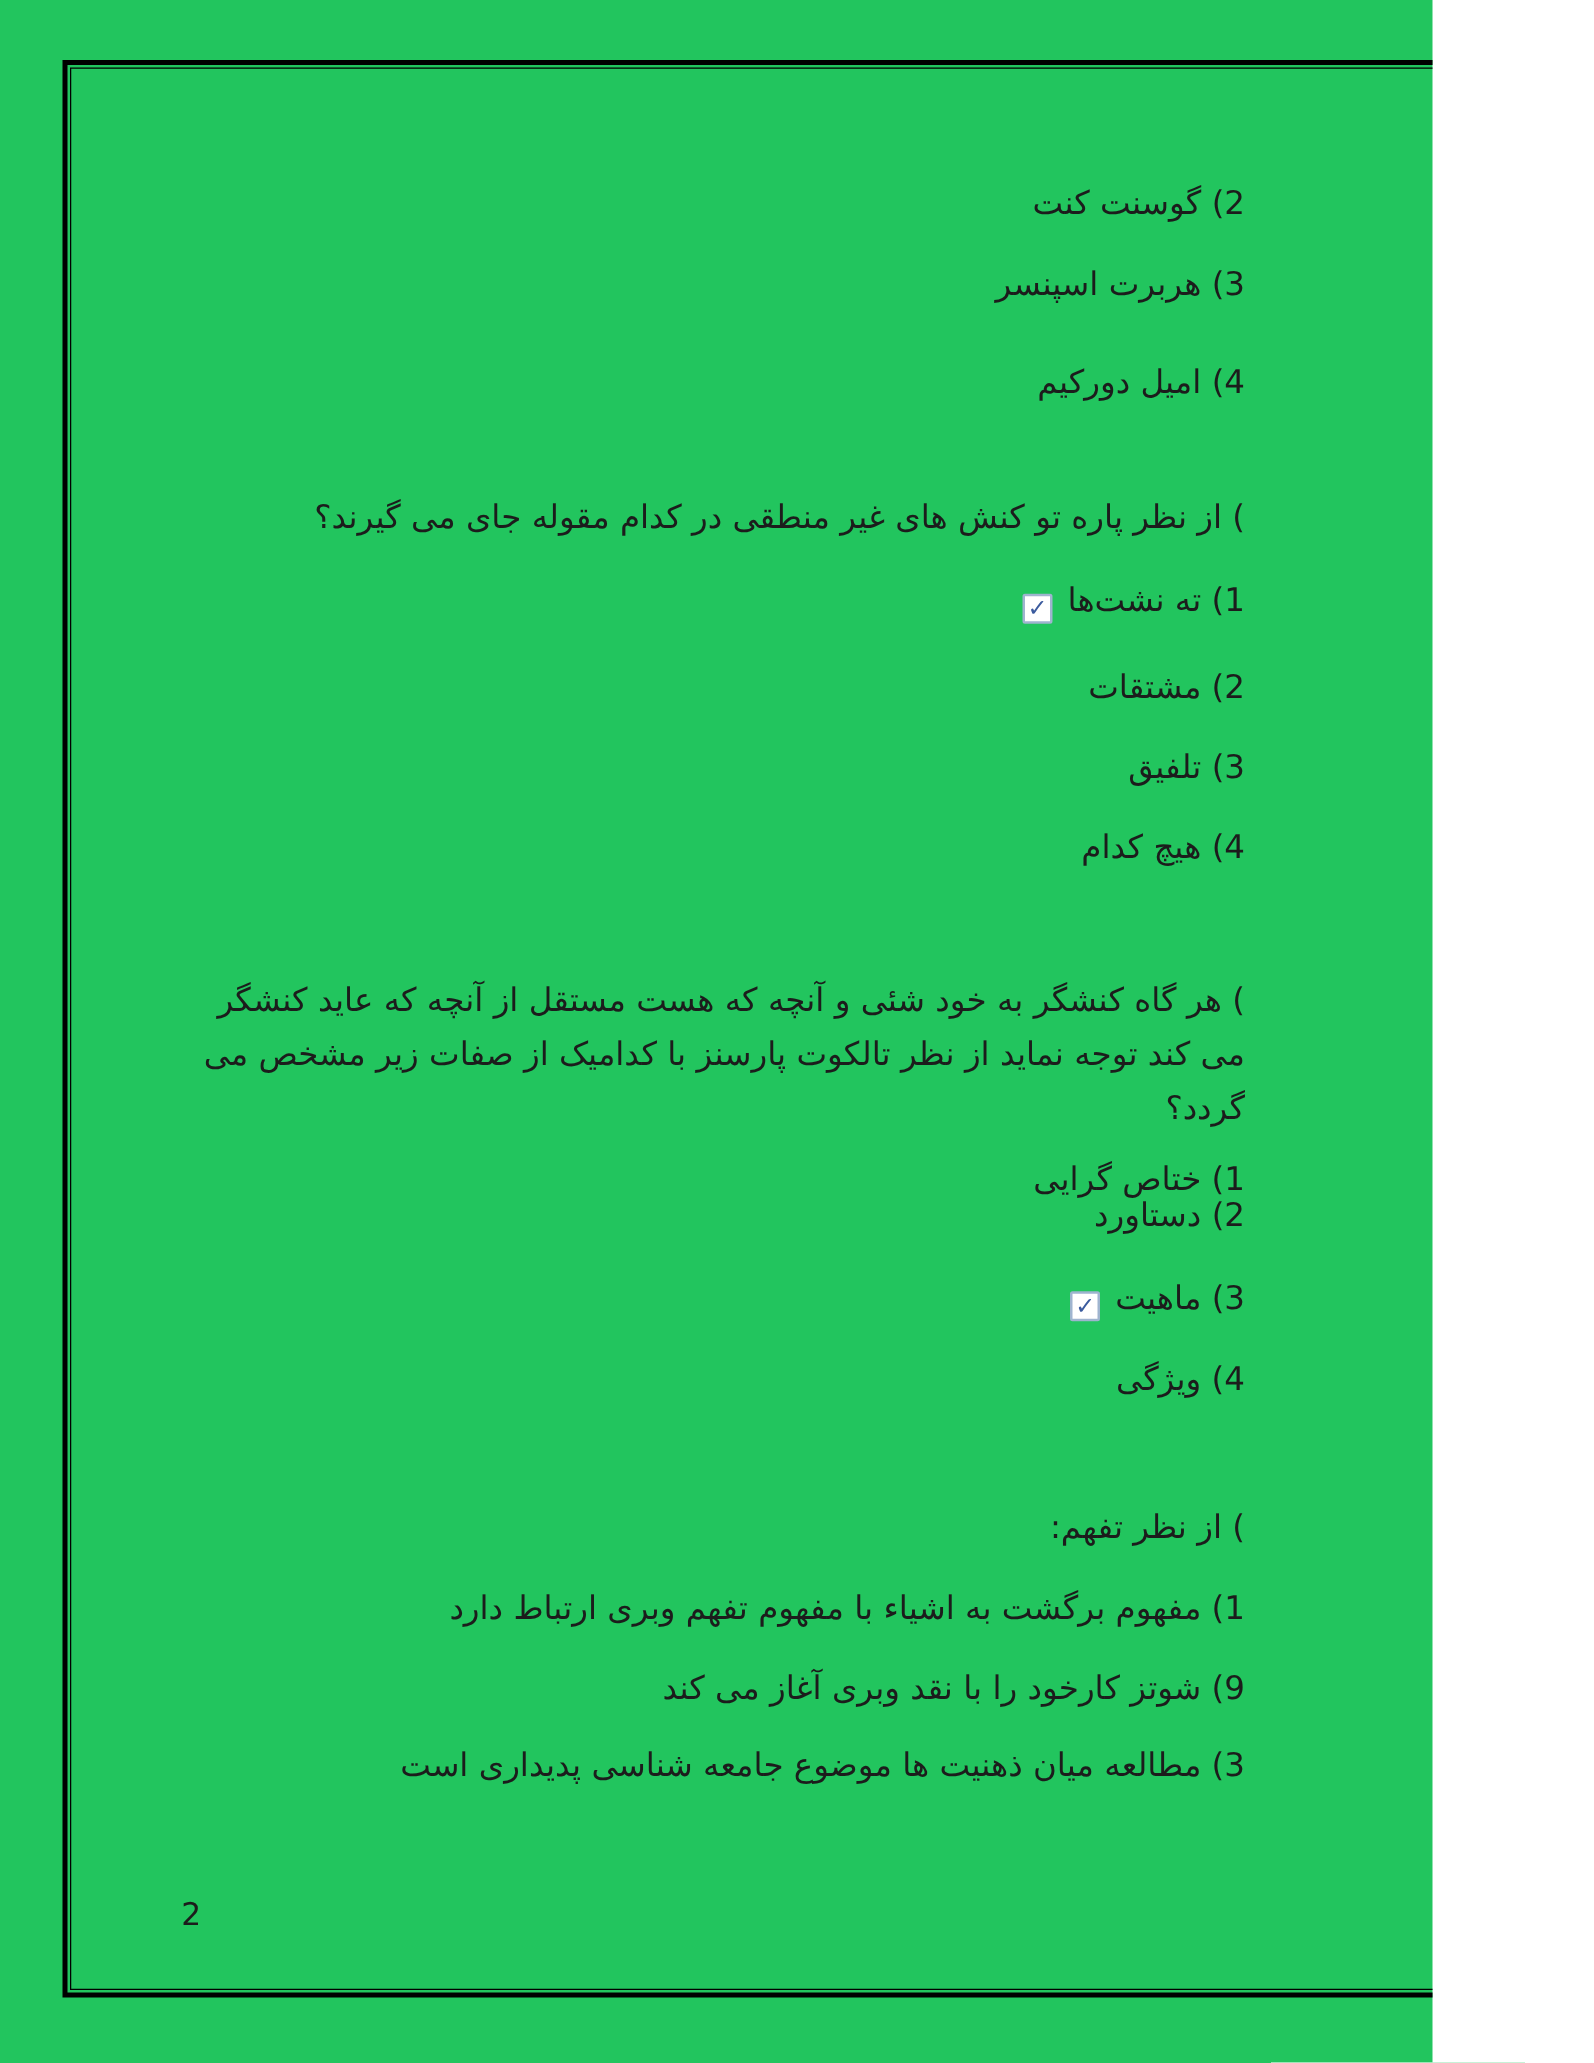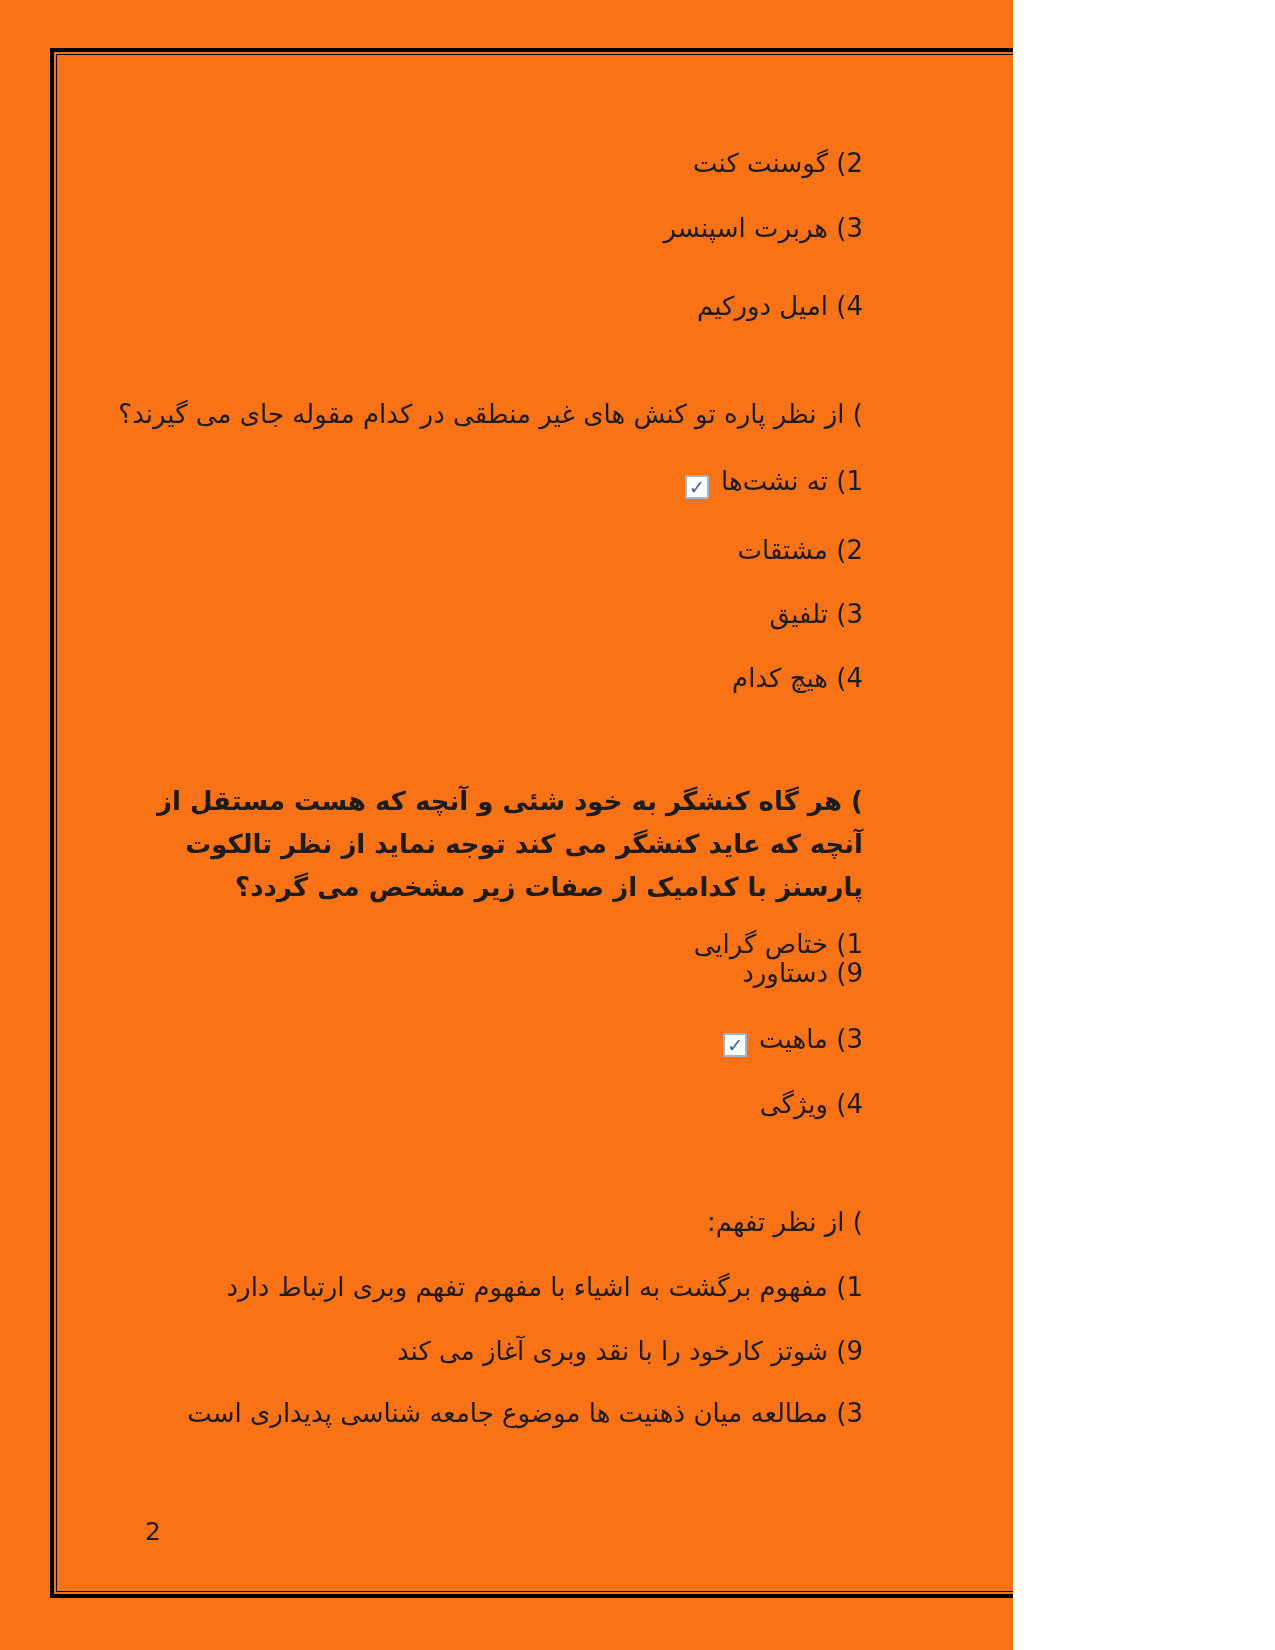--- a/index.html
+++ b/index.html
@@ -1,20 +1,20 @@
 <!DOCTYPE html>
 <html lang="fa"><head>
 <meta charset="utf-8">
 <style>
   html, body { margin: 0; padding: 0; background: #ffffff; }
   .page {
     position: relative;
-    width: 1013px;
+    width: 1146px;
     height: 1650px;
-    background: #f97316;
+    background: #22c55e;
     font-family: "DejaVu Sans", sans-serif;
     color: #1c1c1c;
     overflow: hidden;
   }
   
   .frame {
     position: absolute;
     left: 50px; top: 48px;
     width: 1173px; height: 1550px;
     box-sizing: border-box;
@@ -42,21 +42,20 @@
     direction: rtl;
     unicode-bidi: isolate;
   }
   .para {
     position: absolute;
     right: 0; left: 5px;
     line-height: 43px;
     white-space: normal;
     direction: rtl;
     unicode-bidi: isolate;
-    font-weight: bold;
   }
   .checkbox {
     display: inline-block;
     box-sizing: border-box;
     width: 24px; height: 24px;
     border: 2px solid #9fb4cf;
     border-radius: 2px;
     background: #ffffff;
     margin-inline-start: 12px;
     vertical-align: -4px;
@@ -96,21 +95,21 @@
 
     <div class="line" style="top:463px"><span>1) ته نشت‌ها</span><span class="checkbox"><span class="checkmark">✓</span></span></div>
 
     <div class="line" style="top:532px">2) مشتقات</div>
     <div class="line" style="top:596px">3) تلفیق</div>
     <div class="line" style="top:660px">4) هیچ کدام</div>
 
     <div class="para" style="top:780px">) هر گاه کنشگر به خود شئی و آنچه که هست مستقل از آنچه که عاید کنشگر می کند توجه نماید از نظر تالکوت پارسنز با کدامیک از صفات زیر مشخص می گردد؟</div>
 
     <div class="line" style="top:926px">1) ختاص گرایی</div>
-    <div class="line" style="top:955px">9) دستاورد</div>
+    <div class="line" style="top:955px">2) دستاورد</div>
 
     <div class="line" style="top:1021px"><span>3) ماهیت</span><span class="checkbox"><span class="checkmark">✓</span></span></div>
 
     <div class="line" style="top:1086px">4) ویژگی</div>
 
     <div class="line" style="top:1204px">) از نظر تفهم:</div>
 
     <div class="line" style="top:1269px">1) مفهوم برگشت به اشیاء با مفهوم تفهم وبری ارتباط دارد</div>
     <div class="line" style="top:1333px">9) شوتز کارخود را با نقد وبری آغاز می کند</div>
     <div class="line" style="top:1395px">3) مطالعه میان ذهنیت ها موضوع جامعه شناسی پدیداری است</div>

